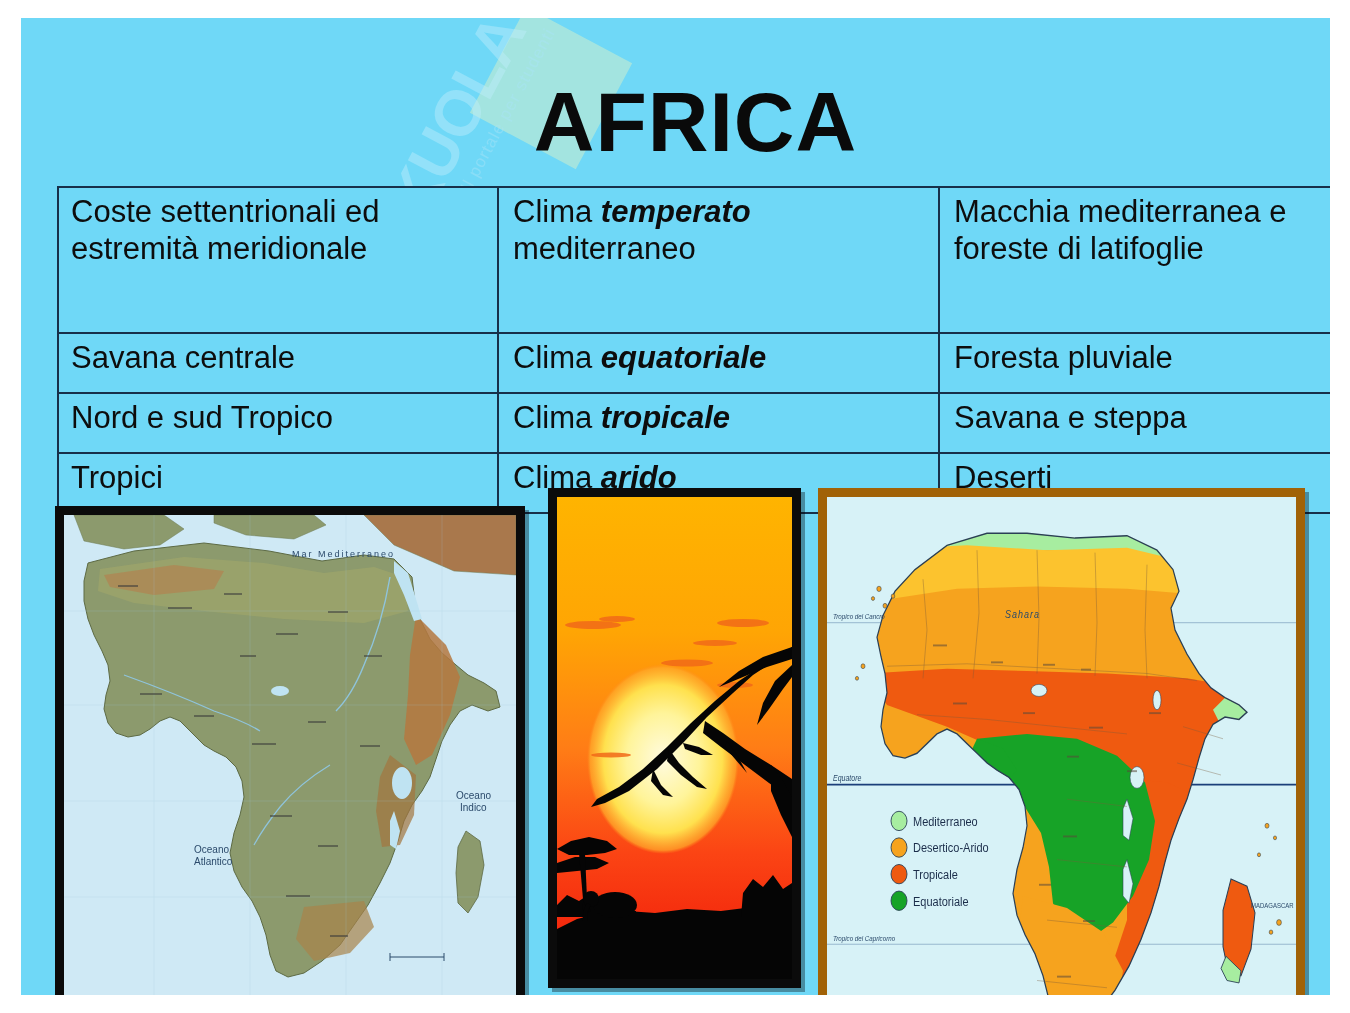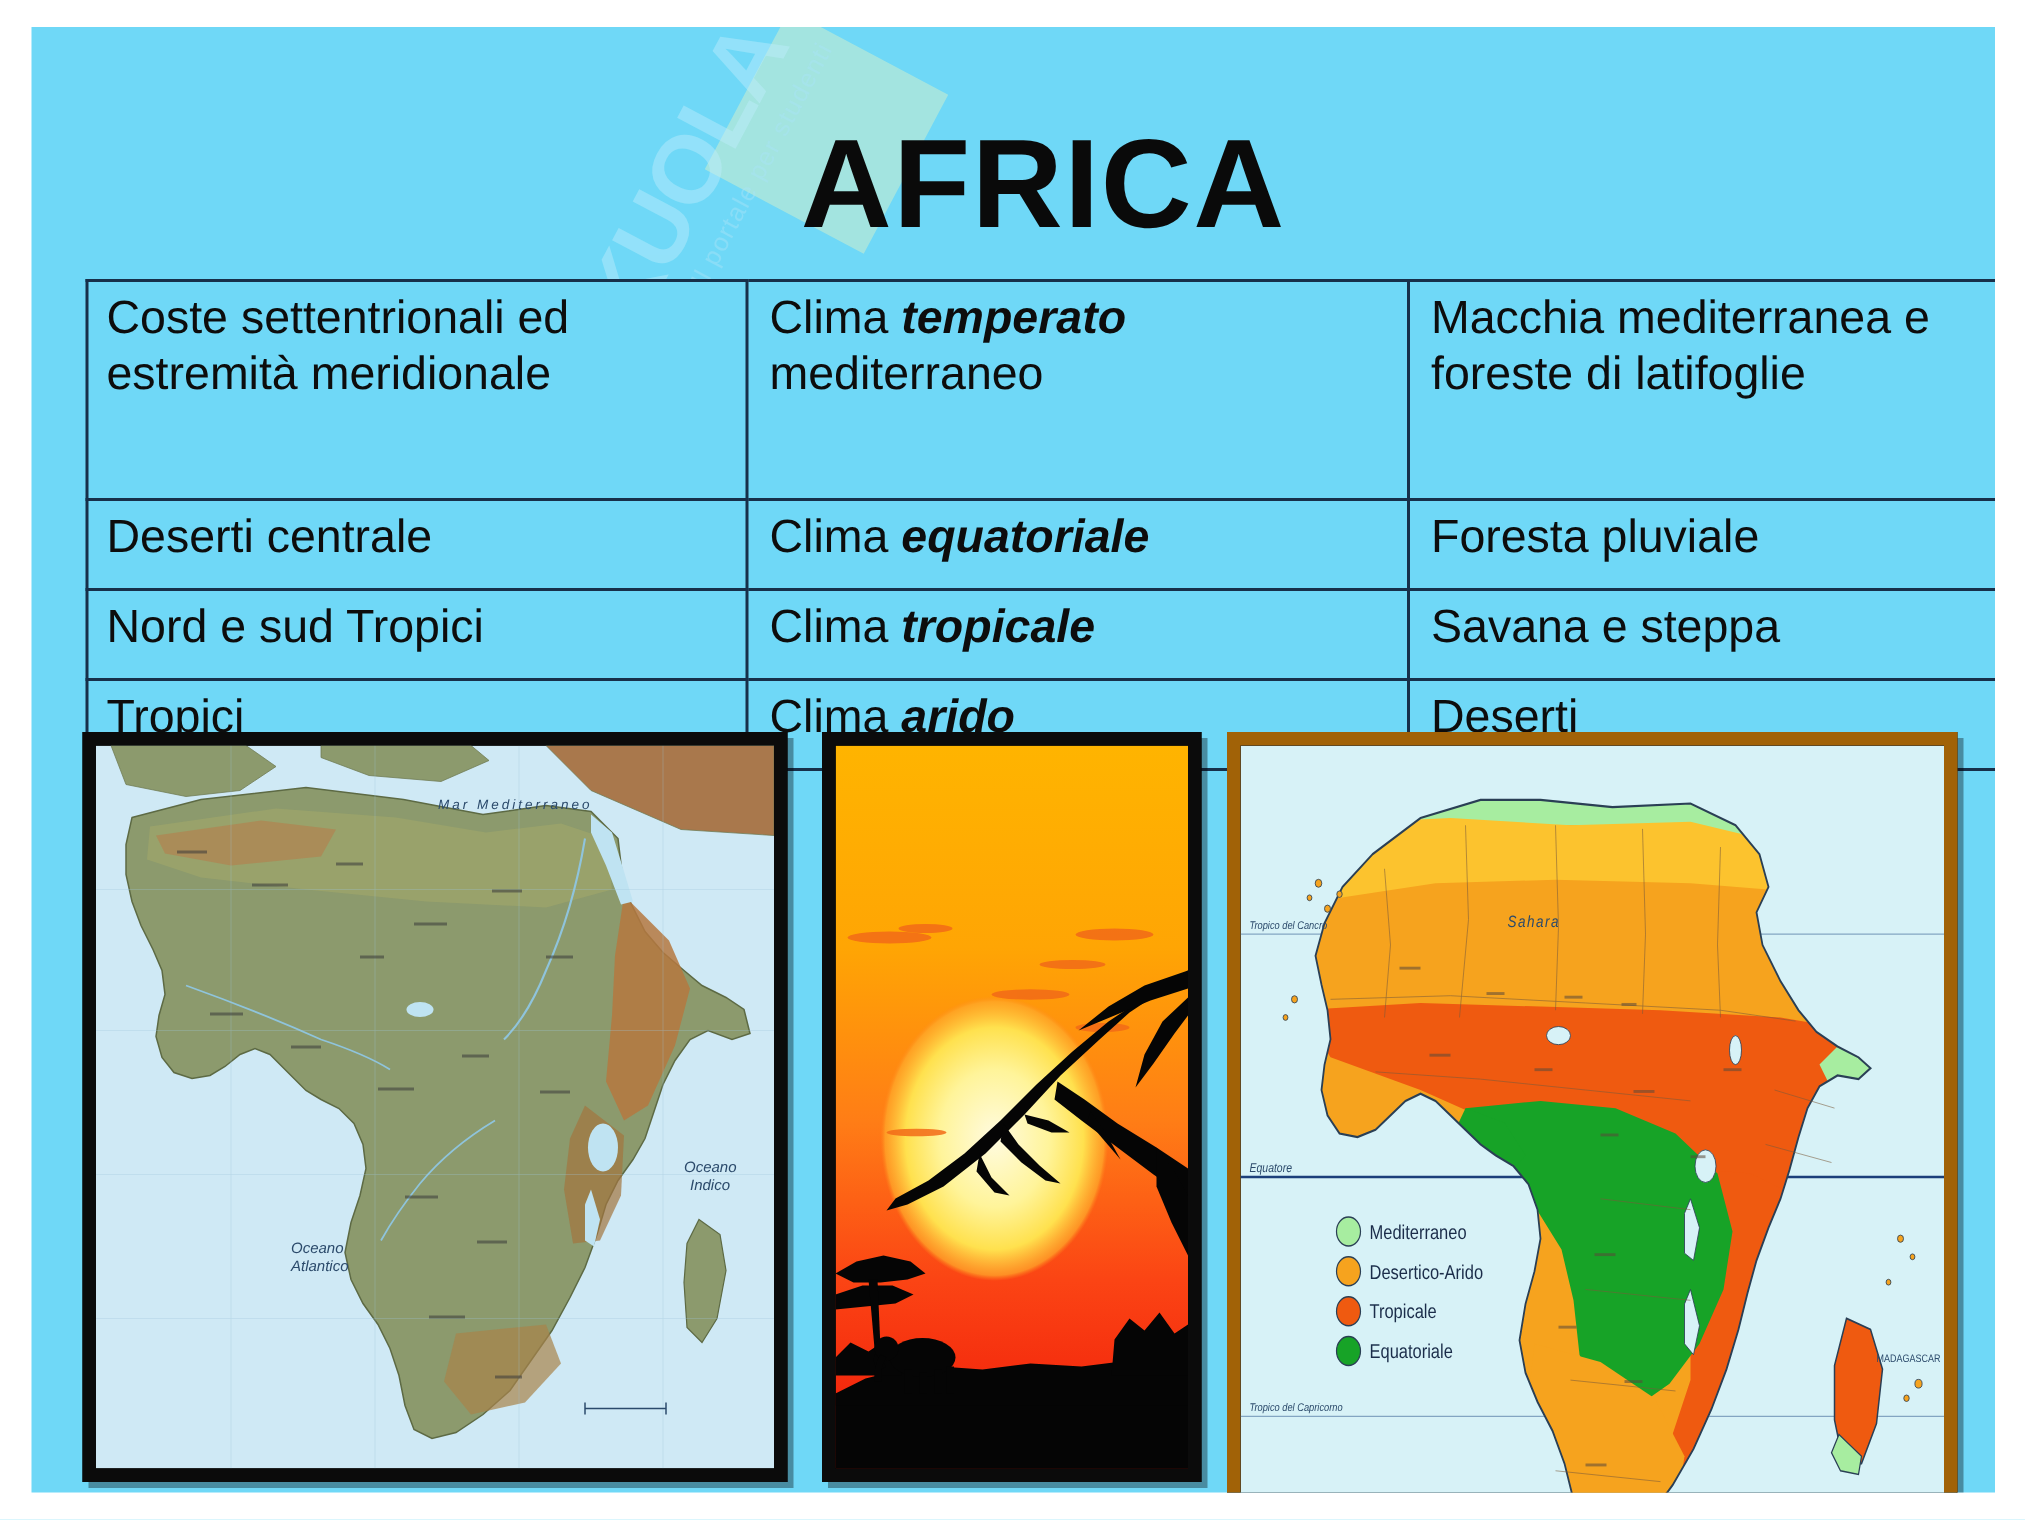--- a/index.html
+++ b/index.html
@@ -104,25 +104,24 @@
   
   .figure {
     position: absolute;
     z-index: 3;
     background: #000;
     box-sizing: border-box;
     overflow: hidden;
   }
 
   #fig-physical {
-    left: 34px; top: 470px;
+    left: 34px; top: 488px;
     width: 470px; height: 500px;
     border: 9px solid #0b0b0b;
     box-shadow: 4px 4px 0 rgba(0,0,0,.35);
-    font-style: italic;
   }
   #fig-sunset {
     left: 527px; top: 470px;
     width: 253px; height: 500px;
     border: 9px solid #0b0b0b;
     box-shadow: 4px 4px 0 rgba(0,0,0,.35);
   }
   #fig-climate {
     left: 797px; top: 470px;
     width: 487px; height: 597px;
@@ -160,26 +159,26 @@
   <div id="title">AFRICA</div>
 
   <table id="climate-table">
     <tbody>
         <tr class="r1">
       <td class="c1">Coste settentrionali ed estremità meridionale</td>
       <td class="c2"><span>Clima </span><b>temperato</b><span> mediterraneo</span></td>
       <td class="c3">Macchia mediterranea e foreste di latifoglie</td>
     </tr>
     <tr class="r2">
-      <td class="c1">Deserti centrale</td>
+      <td class="c1">Savana centrale</td>
       <td class="c2"><span>Clima </span><b>equatoriale</b><span></span></td>
       <td class="c3">Foresta pluviale</td>
     </tr>
     <tr class="r3">
-      <td class="c1">Nord e sud Tropici</td>
+      <td class="c1">Nord e sud Tropico</td>
       <td class="c2"><span>Clima </span><b>tropicale</b><span></span></td>
       <td class="c3">Savana e steppa</td>
     </tr>
     <tr class="r4">
       <td class="c1">Tropici</td>
       <td class="c2"><span>Clima </span><b>arido</b><span></span></td>
       <td class="c3">Deserti</td>
     </tr>
   </tbody>
     </table>

